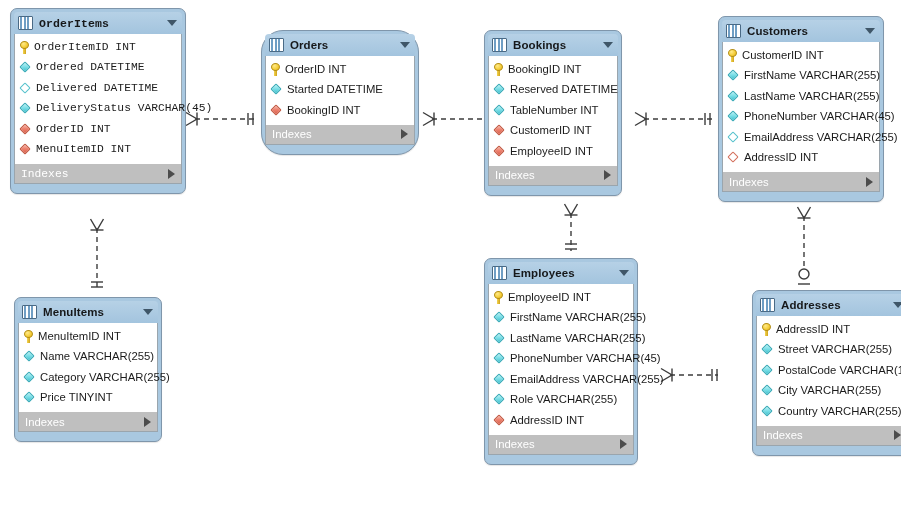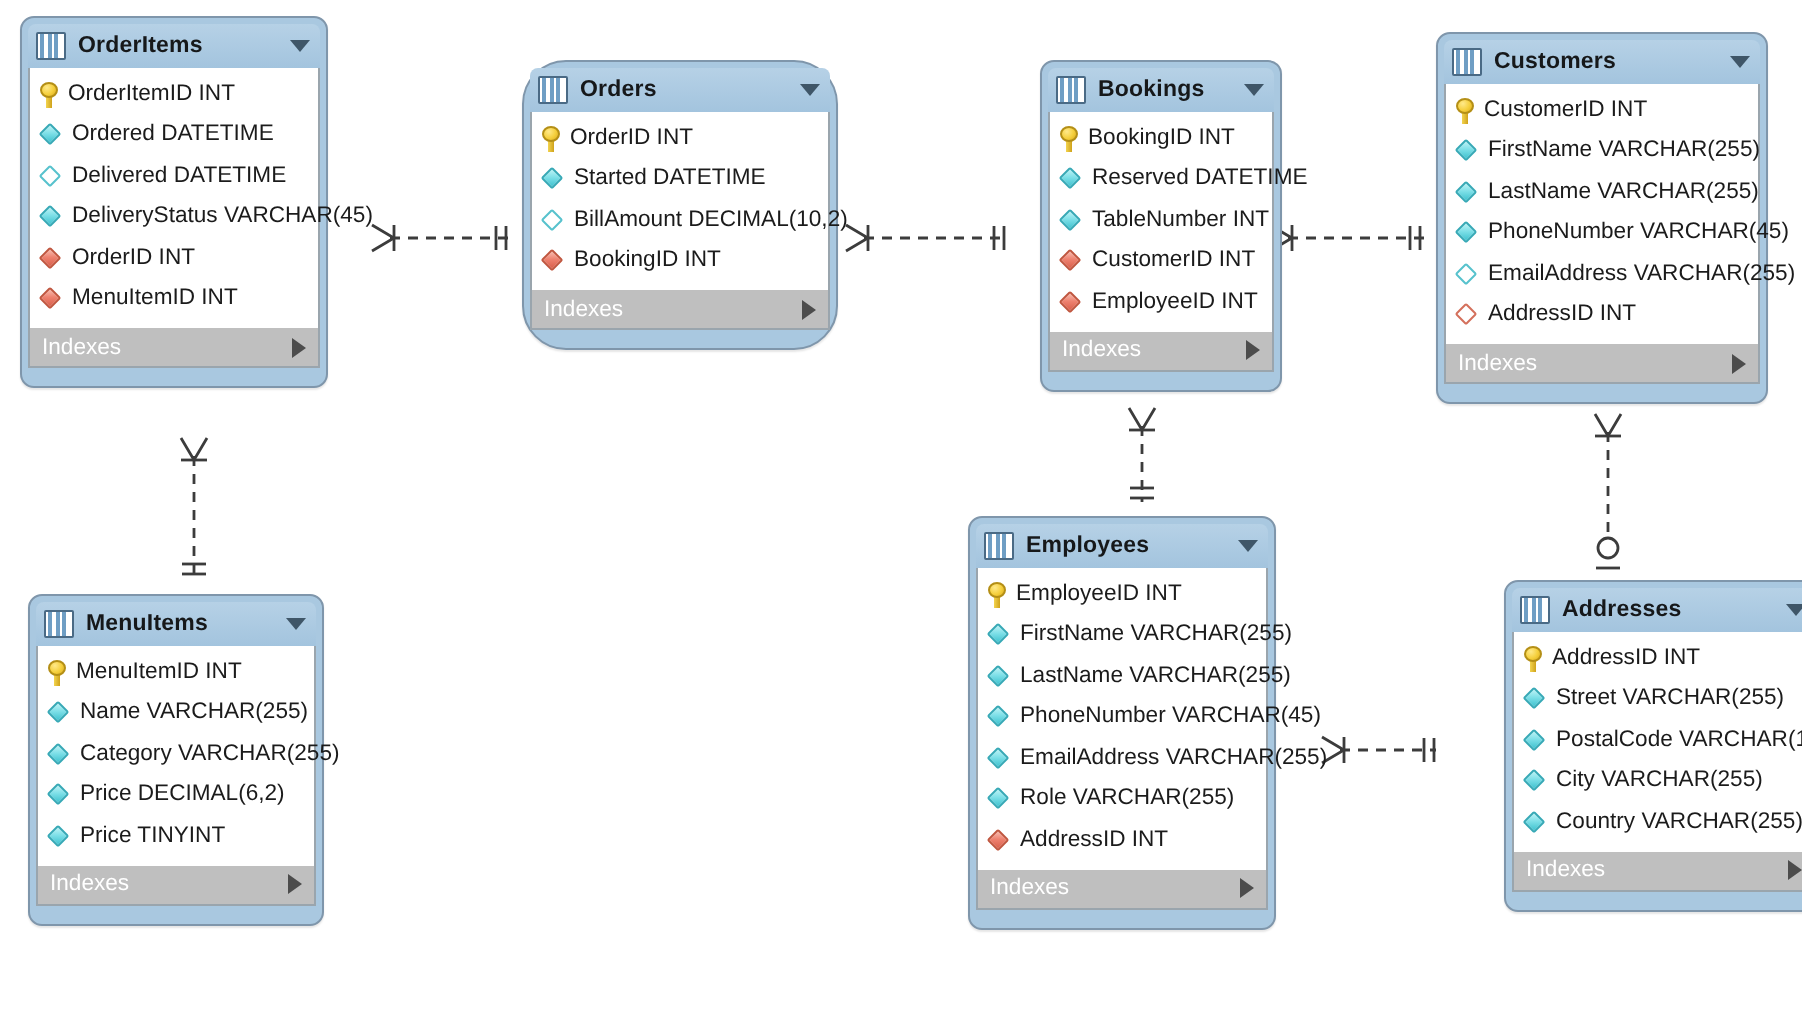--- a/index.html
+++ b/index.html
@@ -186,21 +186,21 @@
         <line x1="670" y1="375" x2="718" y2="375" stroke-dasharray="5,4"></line>
         <path d="M 661 368.5 L 672 375 L 661 381.5"></path>
         <line x1="672" y1="368.5" x2="672" y2="381.5"></line>
         <line x1="712" y1="369" x2="712" y2="381"></line>
         <line x1="717" y1="369" x2="717" y2="381"></line>
       </g>
     </g>
   </svg>
 
   <div id="tables-layer">
-      <div class="table-card" style="left: 10px; top: 8px; width: 154px;">
+      <div class="table-card" style="left: 10px; top: 8px; width: 176px; font-family: Liberation Mono, monospace;">
         <div class="tbl-header">
           <span class="tbl-icon">
             <i></i>
             <i></i>
             <i></i>
           </span>
           <span class="tbl-title">OrderItems</span>
           <span class="tbl-caret"></span>
         </div>
         <div class="tbl-body">
@@ -265,265 +265,253 @@
             </span>
             <span class="col-name">OrderID INT</span>
           </div>
           <div class="col-row">
             <span class="ico ico-dia dia-cyan">
               <span></span>
             </span>
             <span class="col-name">Started DATETIME</span>
           </div>
           <div class="col-row">
+            <span class="ico ico-dia dia-red">
+              <span></span>
+            </span>
+            <span class="col-name">BookingID INT</span>
+          </div>
+        </div>
+        <div class="tbl-footer">
+          <span class="footer-label">Indexes</span>
+          <span class="footer-caret"></span>
+        </div>
+      </div>
+      <div class="table-card" style="left: 484px; top: 30px; width: 138px;">
+        <div class="tbl-header">
+          <span class="tbl-icon">
+            <i></i>
+            <i></i>
+            <i></i>
+          </span>
+          <span class="tbl-title">Bookings</span>
+          <span class="tbl-caret"></span>
+        </div>
+        <div class="tbl-body">
+          <div class="col-row">
+            <span class="ico ico-key">
+              <span class="kb"></span>
+              <span class="kh"></span>
+            </span>
+            <span class="col-name">BookingID INT</span>
+          </div>
+          <div class="col-row">
+            <span class="ico ico-dia dia-cyan">
+              <span></span>
+            </span>
+            <span class="col-name">Reserved DATETIME</span>
+          </div>
+          <div class="col-row">
+            <span class="ico ico-dia dia-cyan">
+              <span></span>
+            </span>
+            <span class="col-name">TableNumber INT</span>
+          </div>
+          <div class="col-row">
+            <span class="ico ico-dia dia-red">
+              <span></span>
+            </span>
+            <span class="col-name">CustomerID INT</span>
+          </div>
+          <div class="col-row">
+            <span class="ico ico-dia dia-red">
+              <span></span>
+            </span>
+            <span class="col-name">EmployeeID INT</span>
+          </div>
+        </div>
+        <div class="tbl-footer">
+          <span class="footer-label">Indexes</span>
+          <span class="footer-caret"></span>
+        </div>
+      </div>
+      <div class="table-card" style="left: 718px; top: 16px; width: 166px;">
+        <div class="tbl-header">
+          <span class="tbl-icon">
+            <i></i>
+            <i></i>
+            <i></i>
+          </span>
+          <span class="tbl-title">Customers</span>
+          <span class="tbl-caret"></span>
+        </div>
+        <div class="tbl-body">
+          <div class="col-row">
+            <span class="ico ico-key">
+              <span class="kb"></span>
+              <span class="kh"></span>
+            </span>
+            <span class="col-name">CustomerID INT</span>
+          </div>
+          <div class="col-row">
+            <span class="ico ico-dia dia-cyan">
+              <span></span>
+            </span>
+            <span class="col-name">FirstName VARCHAR(255)</span>
+          </div>
+          <div class="col-row">
+            <span class="ico ico-dia dia-cyan">
+              <span></span>
+            </span>
+            <span class="col-name">LastName VARCHAR(255)</span>
+          </div>
+          <div class="col-row">
+            <span class="ico ico-dia dia-cyan">
+              <span></span>
+            </span>
+            <span class="col-name">PhoneNumber VARCHAR(45)</span>
+          </div>
+          <div class="col-row">
             <span class="ico ico-dia dia-cyan-hollow">
               <span></span>
             </span>
-            <span class="col-name">BillAmount DECIMAL(10,2)</span>
+            <span class="col-name">EmailAddress VARCHAR(255)</span>
+          </div>
+          <div class="col-row">
+            <span class="ico ico-dia dia-red-hollow">
+              <span></span>
+            </span>
+            <span class="col-name">AddressID INT</span>
+          </div>
+        </div>
+        <div class="tbl-footer">
+          <span class="footer-label">Indexes</span>
+          <span class="footer-caret"></span>
+        </div>
+      </div>
+      <div class="table-card" style="left: 14px; top: 297px; width: 148px;">
+        <div class="tbl-header">
+          <span class="tbl-icon">
+            <i></i>
+            <i></i>
+            <i></i>
+          </span>
+          <span class="tbl-title">MenuItems</span>
+          <span class="tbl-caret"></span>
+        </div>
+        <div class="tbl-body">
+          <div class="col-row">
+            <span class="ico ico-key">
+              <span class="kb"></span>
+              <span class="kh"></span>
+            </span>
+            <span class="col-name">MenuItemID INT</span>
+          </div>
+          <div class="col-row">
+            <span class="ico ico-dia dia-cyan">
+              <span></span>
+            </span>
+            <span class="col-name">Name VARCHAR(255)</span>
+          </div>
+          <div class="col-row">
+            <span class="ico ico-dia dia-cyan">
+              <span></span>
+            </span>
+            <span class="col-name">Category VARCHAR(255)</span>
+          </div>
+          <div class="col-row">
+            <span class="ico ico-dia dia-cyan">
+              <span></span>
+            </span>
+            <span class="col-name">Price TINYINT</span>
+          </div>
+        </div>
+        <div class="tbl-footer">
+          <span class="footer-label">Indexes</span>
+          <span class="footer-caret"></span>
+        </div>
+      </div>
+      <div class="table-card" style="left: 484px; top: 258px; width: 154px;">
+        <div class="tbl-header">
+          <span class="tbl-icon">
+            <i></i>
+            <i></i>
+            <i></i>
+          </span>
+          <span class="tbl-title">Employees</span>
+          <span class="tbl-caret"></span>
+        </div>
+        <div class="tbl-body">
+          <div class="col-row">
+            <span class="ico ico-key">
+              <span class="kb"></span>
+              <span class="kh"></span>
+            </span>
+            <span class="col-name">EmployeeID INT</span>
+          </div>
+          <div class="col-row">
+            <span class="ico ico-dia dia-cyan">
+              <span></span>
+            </span>
+            <span class="col-name">FirstName VARCHAR(255)</span>
+          </div>
+          <div class="col-row">
+            <span class="ico ico-dia dia-cyan">
+              <span></span>
+            </span>
+            <span class="col-name">LastName VARCHAR(255)</span>
+          </div>
+          <div class="col-row">
+            <span class="ico ico-dia dia-cyan">
+              <span></span>
+            </span>
+            <span class="col-name">PhoneNumber VARCHAR(45)</span>
+          </div>
+          <div class="col-row">
+            <span class="ico ico-dia dia-cyan">
+              <span></span>
+            </span>
+            <span class="col-name">EmailAddress VARCHAR(255)</span>
+          </div>
+          <div class="col-row">
+            <span class="ico ico-dia dia-cyan">
+              <span></span>
+            </span>
+            <span class="col-name">Role VARCHAR(255)</span>
           </div>
           <div class="col-row">
             <span class="ico ico-dia dia-red">
               <span></span>
             </span>
-            <span class="col-name">BookingID INT</span>
-          </div>
-        </div>
-        <div class="tbl-footer">
-          <span class="footer-label">Indexes</span>
-          <span class="footer-caret"></span>
-        </div>
-      </div>
-      <div class="table-card" style="left: 520px; top: 30px; width: 121px;">
-        <div class="tbl-header">
-          <span class="tbl-icon">
-            <i></i>
-            <i></i>
-            <i></i>
-          </span>
-          <span class="tbl-title">Bookings</span>
-          <span class="tbl-caret"></span>
-        </div>
-        <div class="tbl-body">
-          <div class="col-row">
-            <span class="ico ico-key">
-              <span class="kb"></span>
-              <span class="kh"></span>
-            </span>
-            <span class="col-name">BookingID INT</span>
-          </div>
-          <div class="col-row">
-            <span class="ico ico-dia dia-cyan">
-              <span></span>
-            </span>
-            <span class="col-name">Reserved DATETIME</span>
-          </div>
-          <div class="col-row">
-            <span class="ico ico-dia dia-cyan">
-              <span></span>
-            </span>
-            <span class="col-name">TableNumber INT</span>
-          </div>
-          <div class="col-row">
-            <span class="ico ico-dia dia-red">
-              <span></span>
-            </span>
-            <span class="col-name">CustomerID INT</span>
-          </div>
-          <div class="col-row">
-            <span class="ico ico-dia dia-red">
-              <span></span>
-            </span>
-            <span class="col-name">EmployeeID INT</span>
-          </div>
-        </div>
-        <div class="tbl-footer">
-          <span class="footer-label">Indexes</span>
-          <span class="footer-caret"></span>
-        </div>
-      </div>
-      <div class="table-card" style="left: 718px; top: 16px; width: 166px;">
-        <div class="tbl-header">
-          <span class="tbl-icon">
-            <i></i>
-            <i></i>
-            <i></i>
-          </span>
-          <span class="tbl-title">Customers</span>
-          <span class="tbl-caret"></span>
-        </div>
-        <div class="tbl-body">
-          <div class="col-row">
-            <span class="ico ico-key">
-              <span class="kb"></span>
-              <span class="kh"></span>
-            </span>
-            <span class="col-name">CustomerID INT</span>
-          </div>
-          <div class="col-row">
-            <span class="ico ico-dia dia-cyan">
-              <span></span>
-            </span>
-            <span class="col-name">FirstName VARCHAR(255)</span>
-          </div>
-          <div class="col-row">
-            <span class="ico ico-dia dia-cyan">
-              <span></span>
-            </span>
-            <span class="col-name">LastName VARCHAR(255)</span>
-          </div>
-          <div class="col-row">
-            <span class="ico ico-dia dia-cyan">
-              <span></span>
-            </span>
-            <span class="col-name">PhoneNumber VARCHAR(45)</span>
-          </div>
-          <div class="col-row">
-            <span class="ico ico-dia dia-cyan-hollow">
-              <span></span>
-            </span>
-            <span class="col-name">EmailAddress VARCHAR(255)</span>
-          </div>
-          <div class="col-row">
-            <span class="ico ico-dia dia-red-hollow">
-              <span></span>
-            </span>
             <span class="col-name">AddressID INT</span>
           </div>
         </div>
         <div class="tbl-footer">
           <span class="footer-label">Indexes</span>
           <span class="footer-caret"></span>
         </div>
       </div>
-      <div class="table-card" style="left: 14px; top: 297px; width: 148px;">
-        <div class="tbl-header">
-          <span class="tbl-icon">
-            <i></i>
-            <i></i>
-            <i></i>
-          </span>
-          <span class="tbl-title">MenuItems</span>
-          <span class="tbl-caret"></span>
-        </div>
-        <div class="tbl-body">
-          <div class="col-row">
-            <span class="ico ico-key">
-              <span class="kb"></span>
-              <span class="kh"></span>
-            </span>
-            <span class="col-name">MenuItemID INT</span>
-          </div>
-          <div class="col-row">
-            <span class="ico ico-dia dia-cyan">
-              <span></span>
-            </span>
-            <span class="col-name">Name VARCHAR(255)</span>
-          </div>
-          <div class="col-row">
-            <span class="ico ico-dia dia-cyan">
-              <span></span>
-            </span>
-            <span class="col-name">Category VARCHAR(255)</span>
-          </div>
-          <div class="col-row">
-            <span class="ico ico-dia dia-cyan">
-              <span></span>
-            </span>
-            <span class="col-name">Price DECIMAL(6,2)</span>
-          </div>
-          <div class="col-row">
-            <span class="ico ico-dia dia-cyan">
-              <span></span>
-            </span>
-            <span class="col-name">Price TINYINT</span>
-          </div>
-        </div>
-        <div class="tbl-footer">
-          <span class="footer-label">Indexes</span>
-          <span class="footer-caret"></span>
-        </div>
-      </div>
-      <div class="table-card" style="left: 484px; top: 258px; width: 154px;">
-        <div class="tbl-header">
-          <span class="tbl-icon">
-            <i></i>
-            <i></i>
-            <i></i>
-          </span>
-          <span class="tbl-title">Employees</span>
-          <span class="tbl-caret"></span>
-        </div>
-        <div class="tbl-body">
-          <div class="col-row">
-            <span class="ico ico-key">
-              <span class="kb"></span>
-              <span class="kh"></span>
-            </span>
-            <span class="col-name">EmployeeID INT</span>
-          </div>
-          <div class="col-row">
-            <span class="ico ico-dia dia-cyan">
-              <span></span>
-            </span>
-            <span class="col-name">FirstName VARCHAR(255)</span>
-          </div>
-          <div class="col-row">
-            <span class="ico ico-dia dia-cyan">
-              <span></span>
-            </span>
-            <span class="col-name">LastName VARCHAR(255)</span>
-          </div>
-          <div class="col-row">
-            <span class="ico ico-dia dia-cyan">
-              <span></span>
-            </span>
-            <span class="col-name">PhoneNumber VARCHAR(45)</span>
-          </div>
-          <div class="col-row">
-            <span class="ico ico-dia dia-cyan">
-              <span></span>
-            </span>
-            <span class="col-name">EmailAddress VARCHAR(255)</span>
-          </div>
-          <div class="col-row">
-            <span class="ico ico-dia dia-cyan">
-              <span></span>
-            </span>
-            <span class="col-name">Role VARCHAR(255)</span>
-          </div>
-          <div class="col-row">
-            <span class="ico ico-dia dia-red">
-              <span></span>
+      <div class="table-card" style="left: 724px; top: 290px; width: 160px; margin-left: 28px;">
+        <div class="tbl-header">
+          <span class="tbl-icon">
+            <i></i>
+            <i></i>
+            <i></i>
+          </span>
+          <span class="tbl-title">Addresses</span>
+          <span class="tbl-caret"></span>
+        </div>
+        <div class="tbl-body">
+          <div class="col-row">
+            <span class="ico ico-key">
+              <span class="kb"></span>
+              <span class="kh"></span>
             </span>
             <span class="col-name">AddressID INT</span>
           </div>
-        </div>
-        <div class="tbl-footer">
-          <span class="footer-label">Indexes</span>
-          <span class="footer-caret"></span>
-        </div>
-      </div>
-      <div class="table-card" style="left: 724px; top: 290px; width: 160px; margin-left: 28px;">
-        <div class="tbl-header">
-          <span class="tbl-icon">
-            <i></i>
-            <i></i>
-            <i></i>
-          </span>
-          <span class="tbl-title">Addresses</span>
-          <span class="tbl-caret"></span>
-        </div>
-        <div class="tbl-body">
-          <div class="col-row">
-            <span class="ico ico-key">
-              <span class="kb"></span>
-              <span class="kh"></span>
-            </span>
-            <span class="col-name">AddressID INT</span>
-          </div>
           <div class="col-row">
             <span class="ico ico-dia dia-cyan">
               <span></span>
             </span>
             <span class="col-name">Street VARCHAR(255)</span>
           </div>
           <div class="col-row">
             <span class="ico ico-dia dia-cyan">
               <span></span>
             </span>

